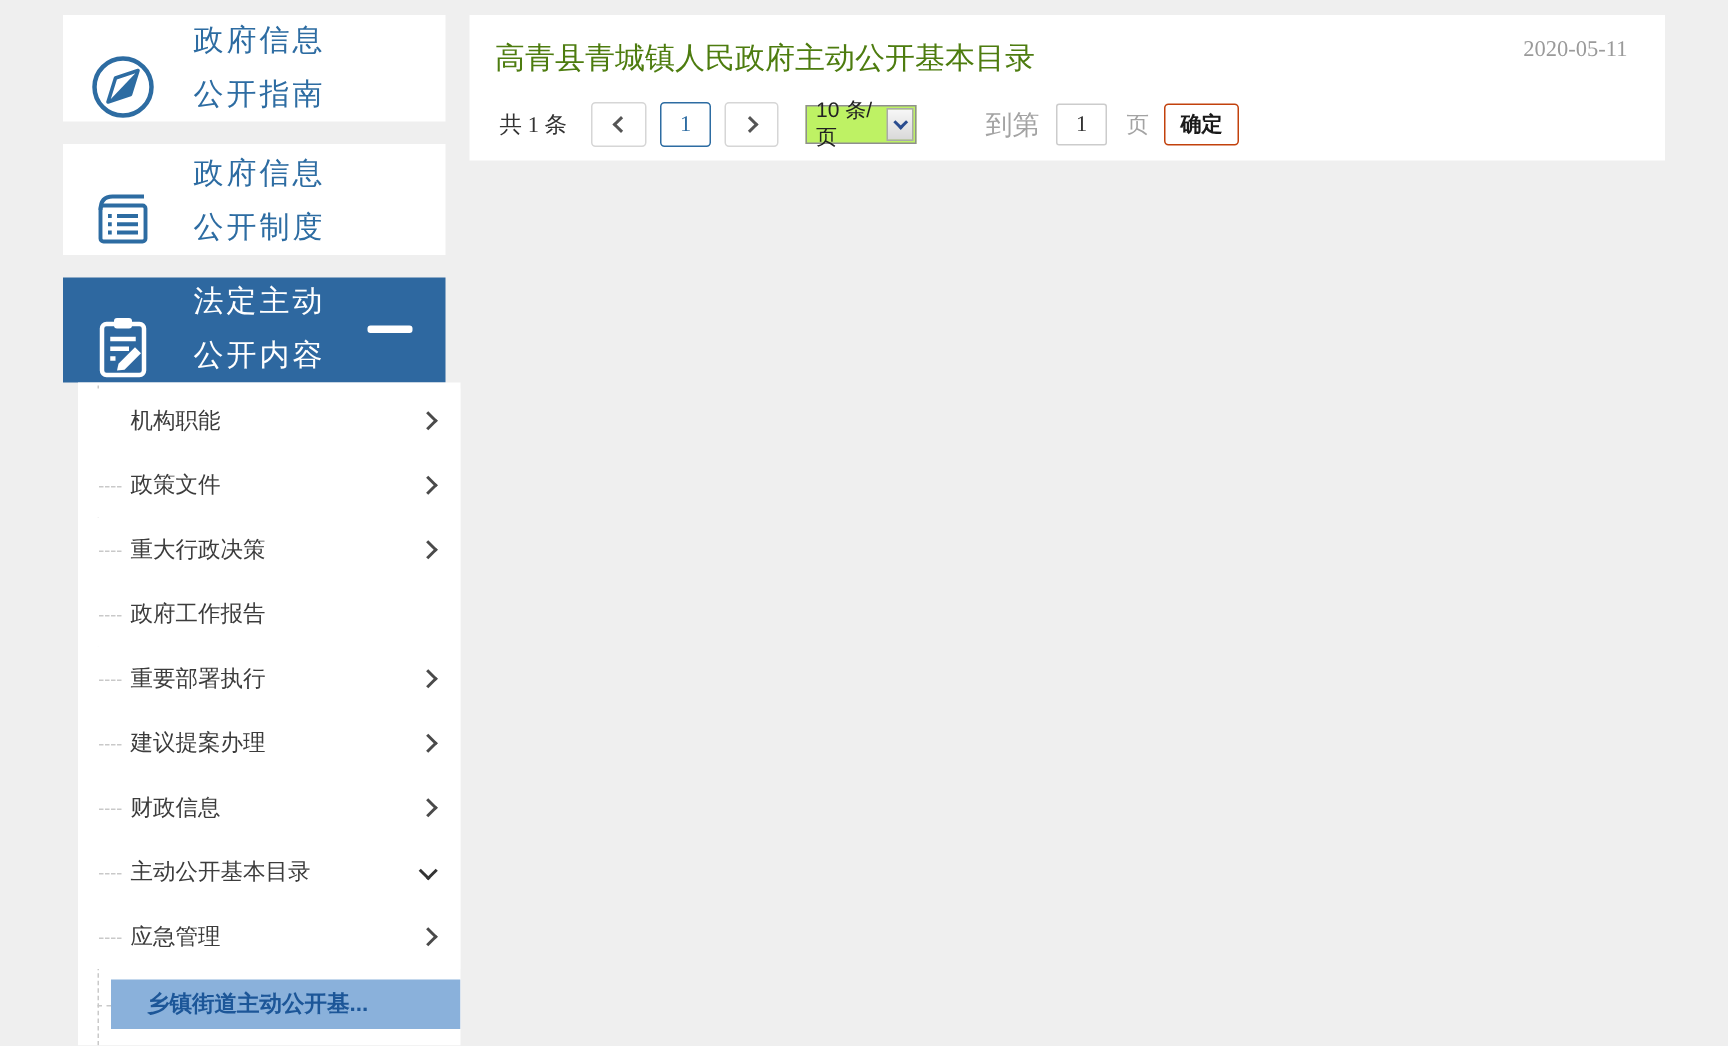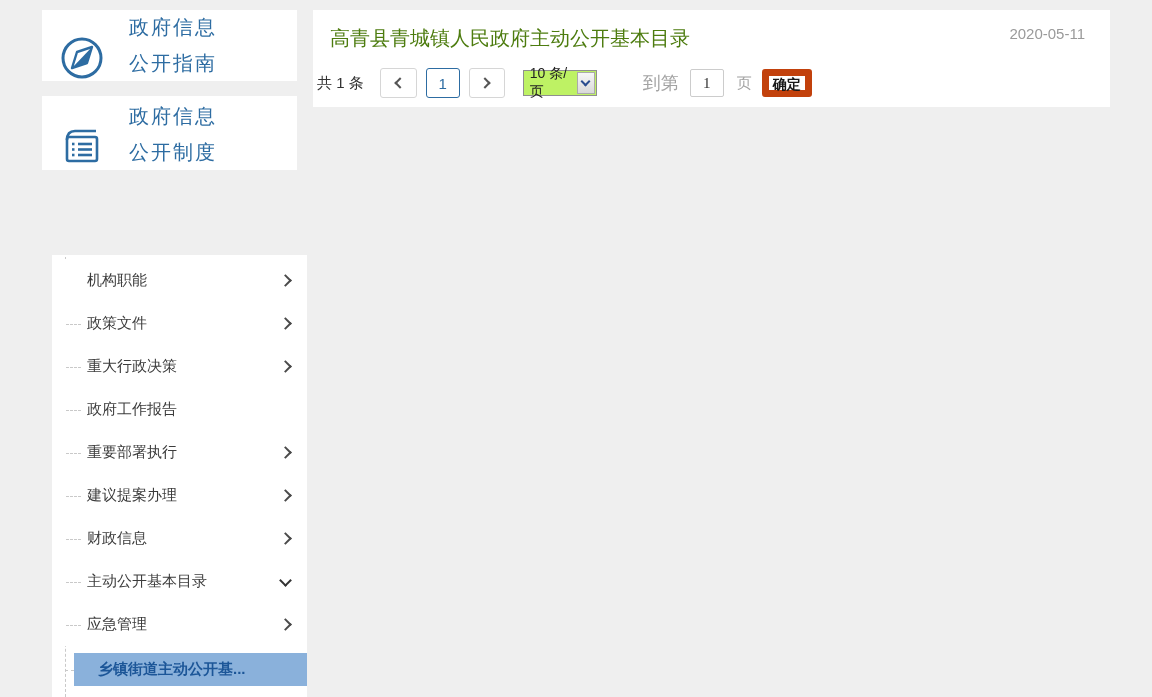--- a/index.html
+++ b/index.html
@@ -12,21 +12,21 @@
     --dash:#c9c9c9;
   }
   *{box-sizing:border-box;margin:0;padding:0;}
   html,body{width:1152px;height:697px;}
   body{
     position:relative;
     background:var(--page-bg);
     font-family:"Liberation Sans","DejaVu Sans",sans-serif;
     overflow:hidden;
   }
-  .serif{font-family:Liberation Sans, sans-serif;}
+  .serif{font-family:Liberation Serif, serif;}
 
   
   .sidebar{position:absolute;left:42px;top:0;width:255px;height:697px;}
   .card{
     position:absolute;left:0;width:255px;background:#fff;
     display:flex;align-items:flex-end;cursor:pointer;
   }
   .card-1{top:10px;height:71px;}
   .card-2{top:96px;height:74px;}
   .card-active{top:185px;height:70px;background:var(--active-bg);}
@@ -83,21 +83,21 @@
     background:#fff;
   }
   .list-row{
     display:flex;justify-content:space-between;align-items:flex-start;
     padding:15px 25px 0 17px;
   }
   .list-title{font-size:20px;color:#4d7c0f;cursor:pointer;}
   .list-date{font-size:15px;color:#9a9a9a;}
 
   .pager{
-    position:absolute;left:0;top:56px;right:0;height:34px;
+    position:absolute;left:16px;top:56px;right:0;height:34px;
     display:flex;align-items:center;
   }
   .pager-total{margin-left:4px;font-size:15px;color:#333;}
   .pbtn{
     height:30px;border:1px solid #d6d6d6;border-radius:3px;background:#fff;
     display:flex;align-items:center;justify-content:center;cursor:pointer;
   }
   .pbtn-prev{width:37px;margin-left:16px;}
   .pbtn-next{width:36px;margin-left:9px;}
   .pbtn-page{
@@ -119,21 +119,21 @@
   }
   .dd-chev{width:7px;height:7px;border-right:2px solid #2a4d8f;border-bottom:2px solid #2a4d8f;transform:rotate(45deg);margin-top:-3px;}
   .goto-label{margin-left:46px;font-size:18px;color:var(--muted);}
   .goto-unit{margin-left:13px;font-size:15px;color:var(--muted);}
   .goto-input{
     margin-left:11px;width:34px;height:28px;border:1px solid #ccc;
     border-radius:2px;text-align:center;font-size:15px;color:#333;
     font-family:"Liberation Serif","DejaVu Serif",serif;outline:none;
   }
   .confirm-btn{
-    margin-left:10px;width:50px;height:28px;border:7px solid #c2410c;
+    margin-left:10px;width:50px;height:28px;border:1px solid #c2410c;
     border-radius:3px;background:#fff;font-size:14px;font-weight:bold;
     color:#1a1a1a;cursor:pointer;
     font-family:"Liberation Sans","DejaVu Sans",sans-serif;
   }
   svg{display:block;}
 </style>
 </head>
 <body>
 
 <aside class="sidebar">
@@ -164,20 +164,37 @@
         <line x1="13" y1="31" x2="15.5" y2="31" stroke="#2d6ca2" stroke-width="2.6"></line>
         <line x1="19" y1="31" x2="33" y2="31" stroke="#2d6ca2" stroke-width="2.6"></line>
       </svg>
     </span>
     <span class="card-text">
       <span>政府信息</span><br>
       <span>公开制度</span>
     </span>
   </div>
 
+  <div class="card card-active">
+    <span class="icon-wrap">
+      <svg width="46" height="46" viewBox="0 0 46 46">
+        <rect x="9" y="7" width="28" height="34" rx="3" fill="none" stroke="#fff" stroke-width="3"></rect>
+        <rect x="17" y="3" width="12" height="7" rx="2" fill="#fff"></rect>
+        <line x1="14.5" y1="17" x2="31.5" y2="17" stroke="#fff" stroke-width="3"></line>
+        <line x1="14.5" y1="23.5" x2="27" y2="23.5" stroke="#fff" stroke-width="3"></line>
+        <line x1="14.5" y1="30" x2="18" y2="30" stroke="#fff" stroke-width="3"></line>
+        <path d="M19 38 L20 33.5 L31 22.5 L35 26.5 L24 37.5 Z" fill="#fff"></path>
+      </svg>
+    </span>
+    <span class="card-text">
+      <span>法定主动</span><br>
+      <span>公开内容</span>
+    </span>
+    <span class="minus-bar"></span>
+  </div>
 
   <div class="submenu">
     <div class="tree-line"></div>
     <div class="submenu-items">
   <div class="mrow">
 
     <span class="mlabel">机构职能</span>
     <span class="chev right"></span>
   </div>
 

